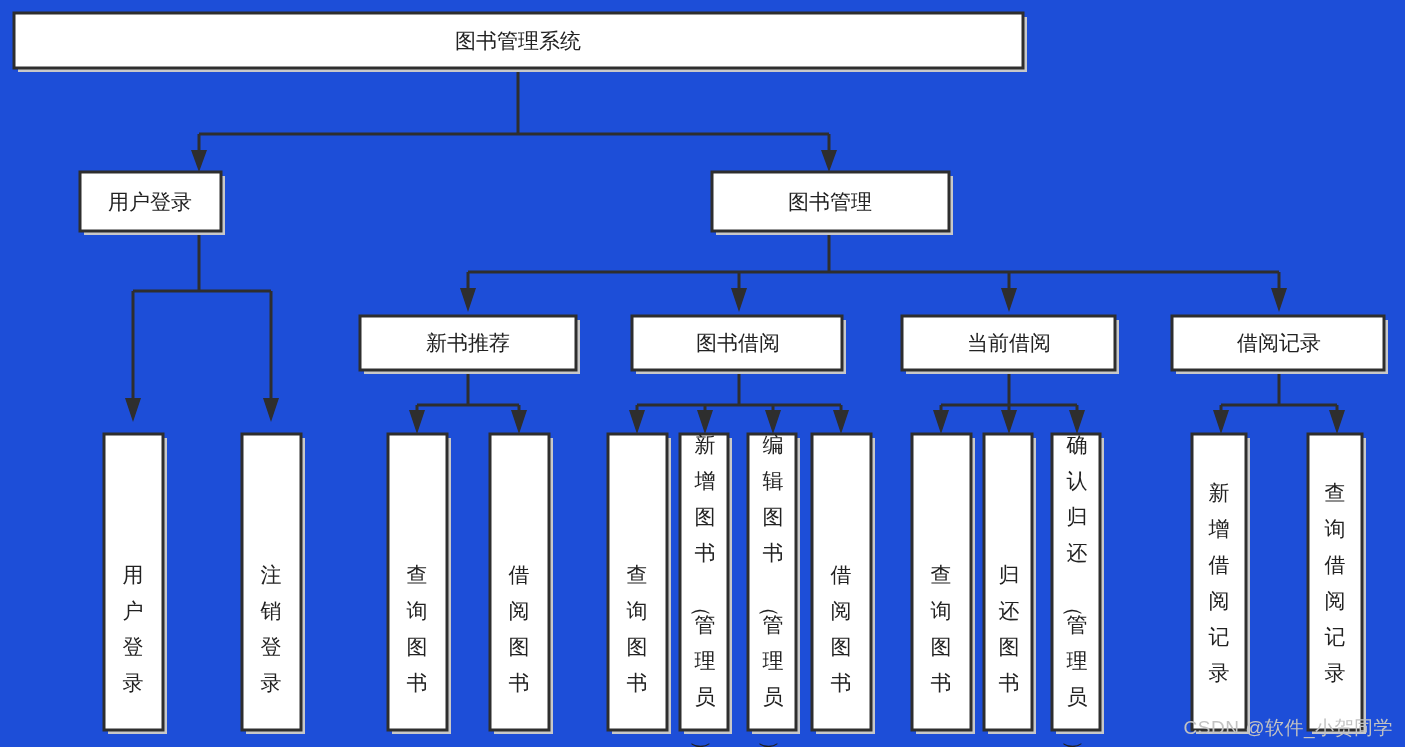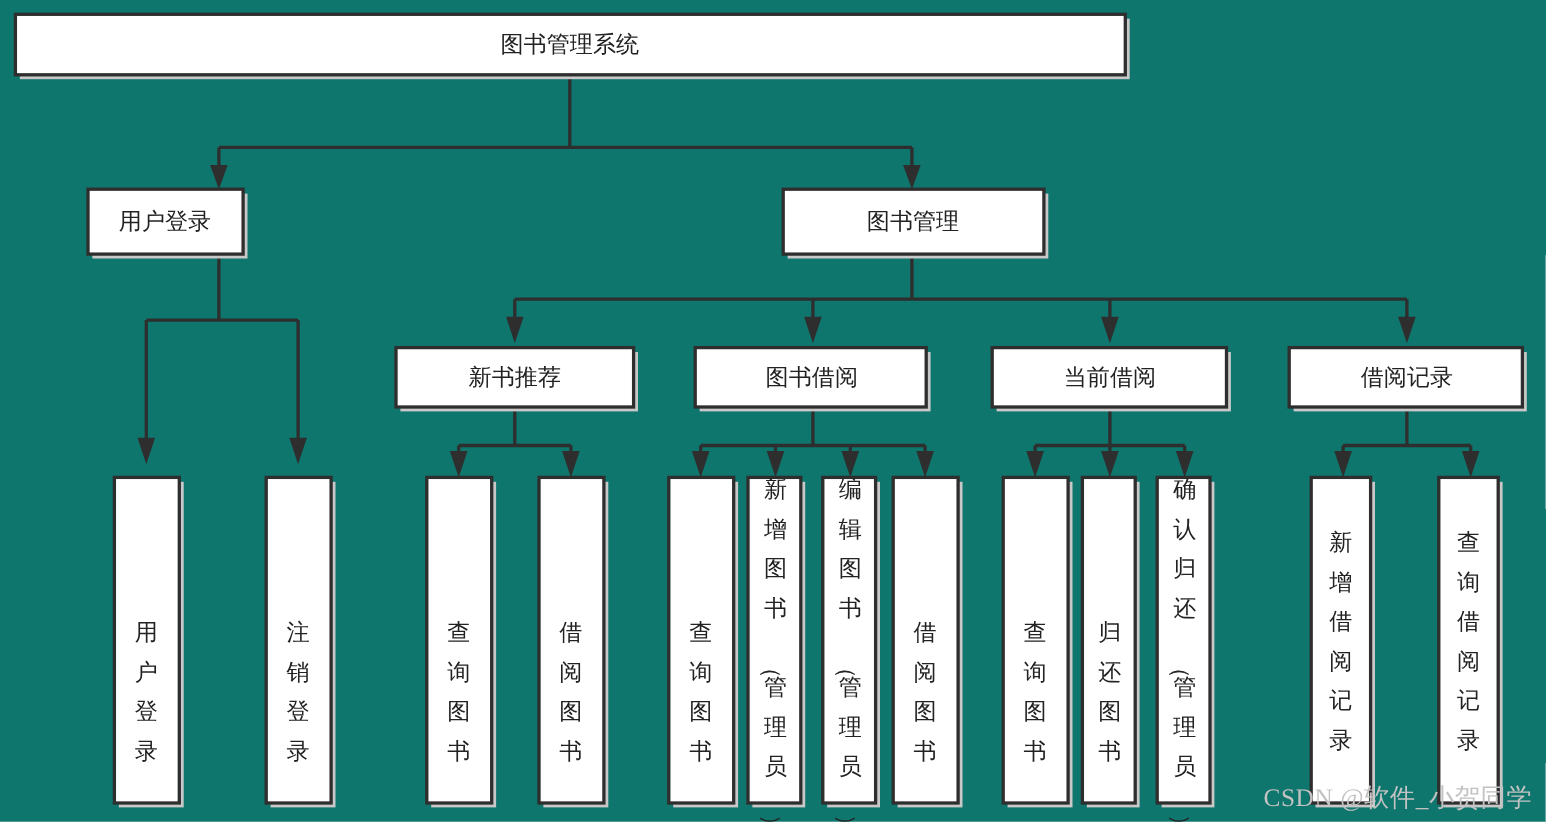--- a/index.html
+++ b/index.html
@@ -10,21 +10,21 @@
   body {
     width: 1405px;
     height: 747px;
     font-family: "Liberation Sans", "DejaVu Sans", sans-serif;
     overflow: hidden;
   }
   #diagram-root {
     position: relative;
     width: 1405px;
     height: 747px;
-    background: #0f766e;
+    background: #1d4ed8;
   }
   svg.canvas {
     position: absolute;
     left: 0;
     top: 0;
     width: 1405px;
     height: 747px;
   }
   .node-box {
     fill: #ffffff;
@@ -55,22 +55,22 @@
   .node-label-v {
     font-family: "Liberation Sans", "DejaVu Sans", sans-serif;
     font-size: 21px;
     fill: #222222;
     text-anchor: middle;
   }
   .watermark-text {
     position: absolute;
     right: 12px;
     bottom: 6px;
-    font-family: Liberation Serif, serif;
-    font-size: 23px;
+    font-family: Liberation Sans, sans-serif;
+    font-size: 19px;
     color: #c2c2c2;
     white-space: nowrap;
     letter-spacing: 0.5px;
     user-select: none;
   }
 </style>
 </head>
 <body>
 
 <div id="diagram-root">

